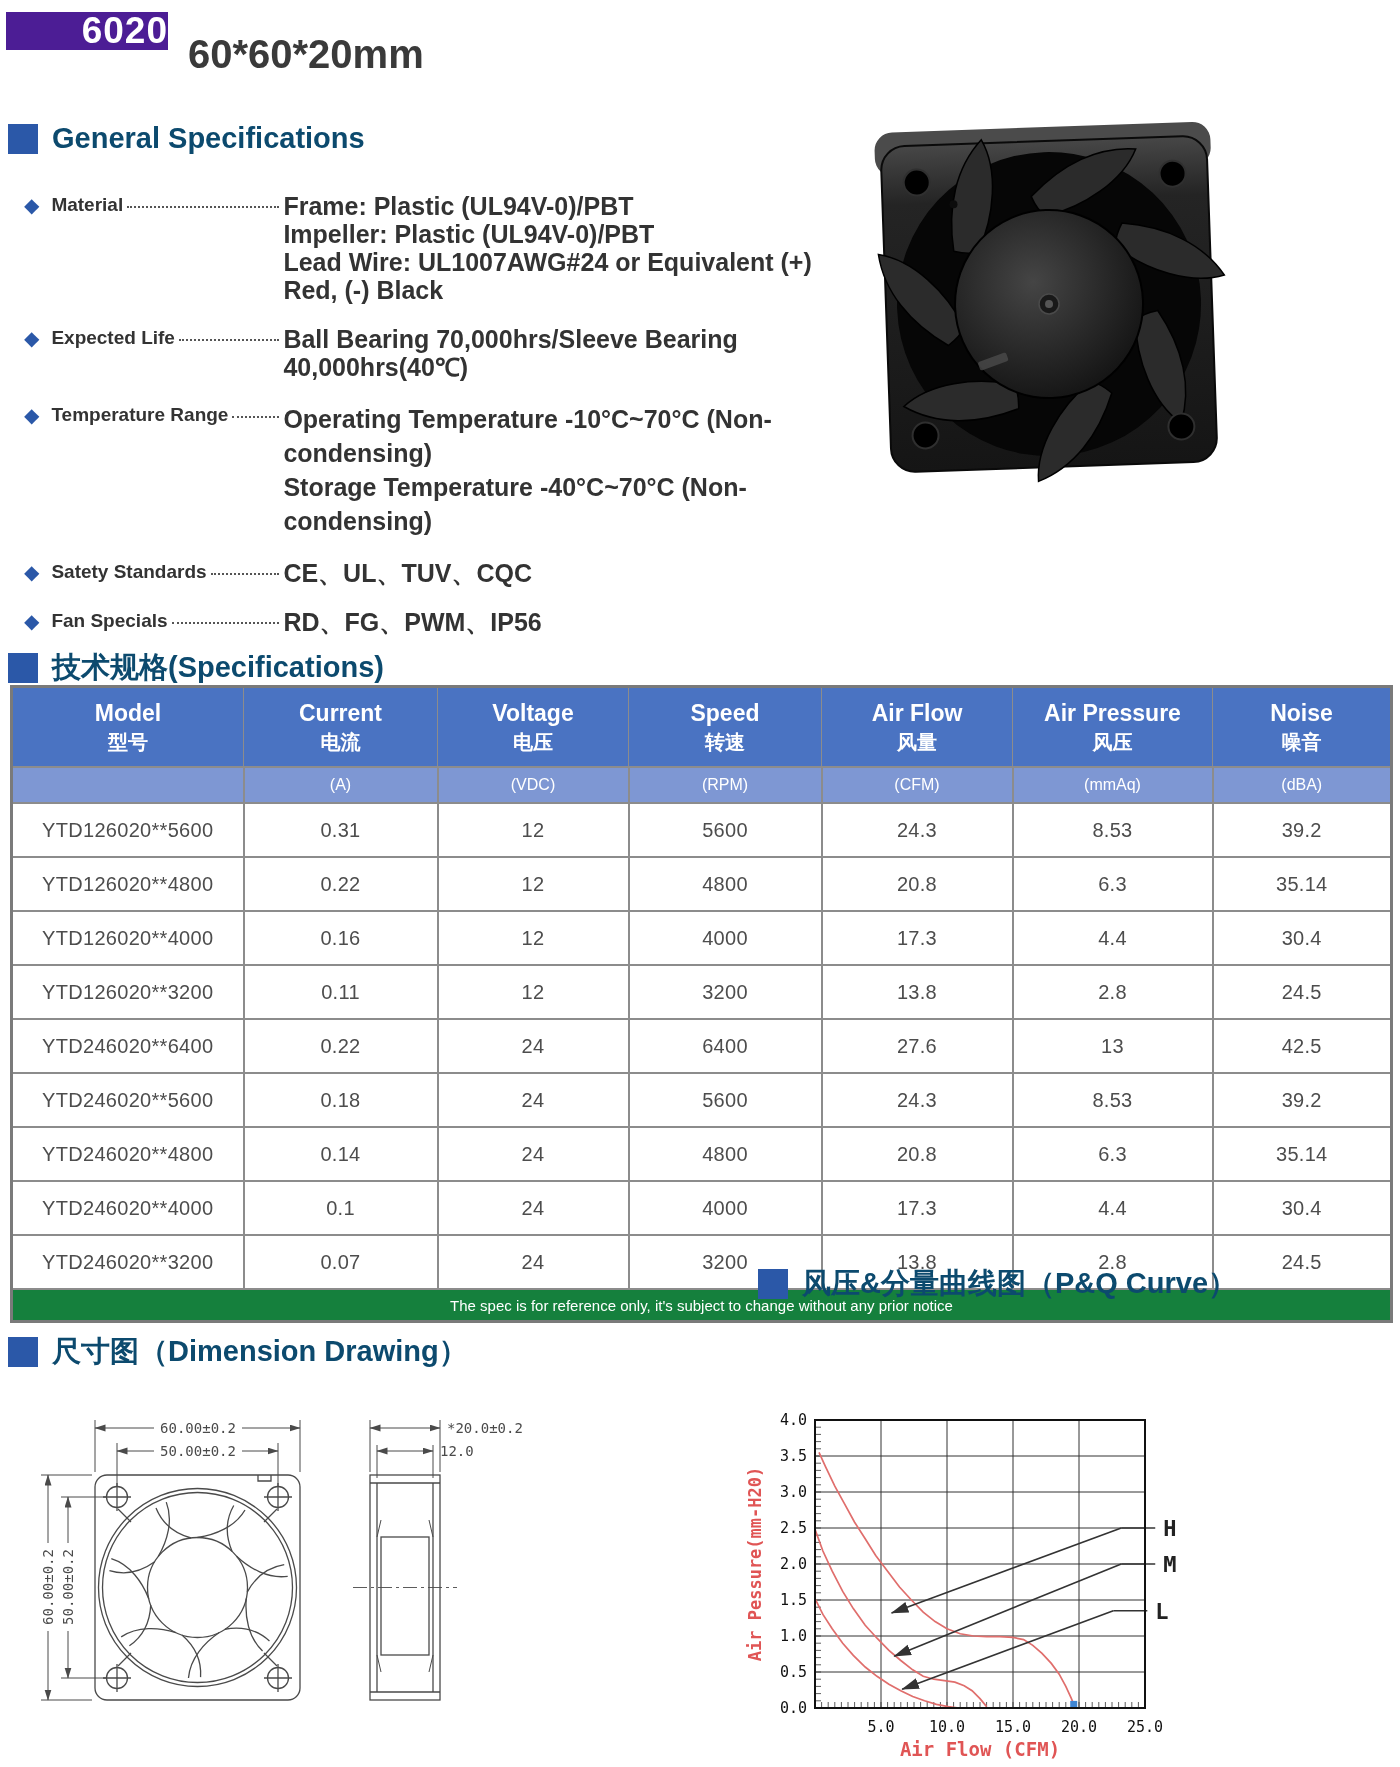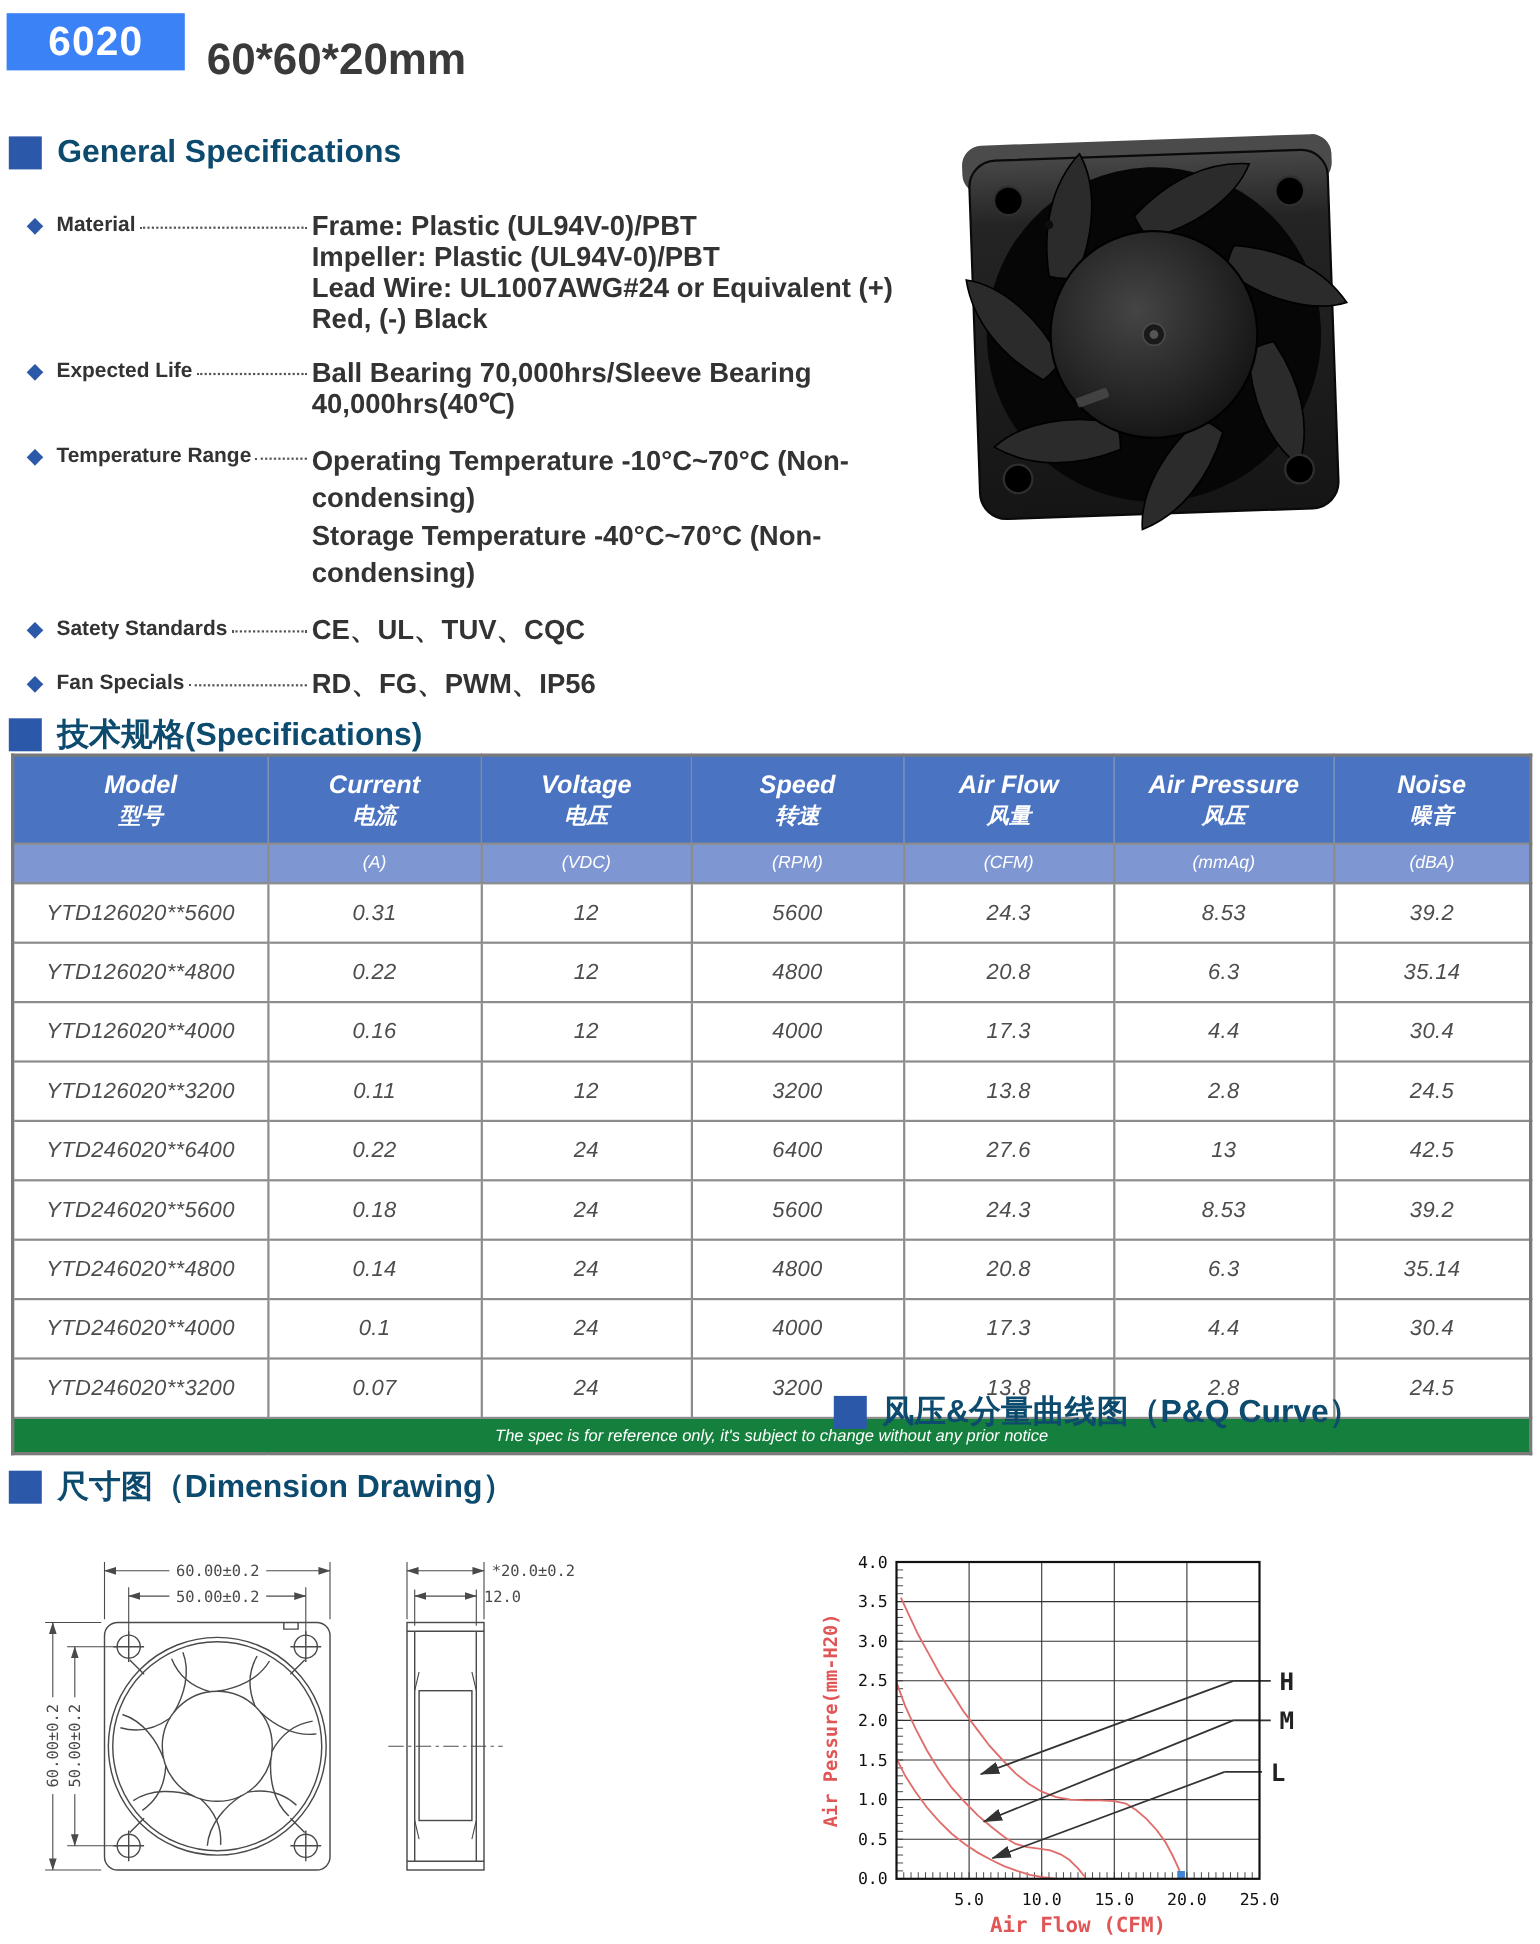--- a/index.html
+++ b/index.html
@@ -1,21 +1,21 @@
 <!DOCTYPE html>
 <html><head>
 <meta charset="utf-8">
 <style>
   html,body{margin:0;padding:0;background:#ffffff;}
   .page{position:relative;width:1400px;height:1767px;background:#fff;overflow:hidden;
         font-family:"Liberation Sans",sans-serif;color:#333;}
 
   
-  .model-badge{position:absolute;left:6px;top:12px;width:162px;height:52px;background:#3b82f6;
-    color:#fff;font-size:37px;font-weight:bold;display:flex;align-items:center;justify-content:center;letter-spacing:1px;}
+  .model-badge{position:absolute;left:6px;top:12px;width:162px;height:38px;background:#4c1d95;
+    color:#fff;font-size:37px;font-weight:bold;display:flex;align-items:center;justify-content:flex-end;letter-spacing:1px;}
   .size-text{position:absolute;left:188px;top:12px;height:52px;display:flex;align-items:center;
     font-size:40px;font-weight:bold;color:#3a3a3a;margin-top:16px;}
 
   
   .section-title{position:absolute;display:flex;align-items:center;gap:14px;}
   .blue-square{width:30px;height:30px;background:#2b58a8;flex:0 0 auto;}
   .section-title .txt{font-size:29px;font-weight:bold;color:#0c4a6e;white-space:nowrap;}
 
   
   .specs-list{position:absolute;left:24px;top:192px;width:800px;}
@@ -25,21 +25,21 @@
   .spec-label{font-size:19px;font-weight:bold;color:#333;line-height:26px;white-space:nowrap;}
   .spec-dots{flex:1;border-bottom:2px dotted #555;margin:0 4px 8px 4px;height:14px;min-width:12px;}
   .spec-values{flex:1;}
   .spec-value-line{font-size:25px;font-weight:bold;color:#333;line-height:28px;}
   .spec-item.roomy .spec-value-line{line-height:34px;}
 
   
   .fan-photo{position:absolute;left:828px;top:103px;}
 
   
-  .spec-table-wrap{position:absolute;left:10px;top:685px;width:1168px;font-style:italic;}
+  .spec-table-wrap{position:absolute;left:10px;top:685px;width:1168px;}
   table.spec{border-collapse:collapse;width:1380px;table-layout:fixed;border:3px solid #7a7a7a;}
   table.spec th{background:#4a73c2;color:#fff;border:1.5px solid #8c8c8c;height:78px;padding:0;vertical-align:middle;}
   table.spec th .en{font-size:23px;font-weight:bold;line-height:30px;}
   table.spec th .cn{font-size:20px;font-weight:bold;line-height:28px;}
   table.spec td{border:2px solid #8c8c8c;text-align:center;vertical-align:middle;}
   tr.units-row td{background:#7e97d3;color:#fff;font-size:16px;height:32px;}
   tr.data-row td{background:#fff;color:#4d4d4d;font-size:20px;height:50px;letter-spacing:0.3px;}
   tr.footer-row td{background:#15803d;color:#fff;font-size:15px;height:28px;margin-top:44px;}
 
   

